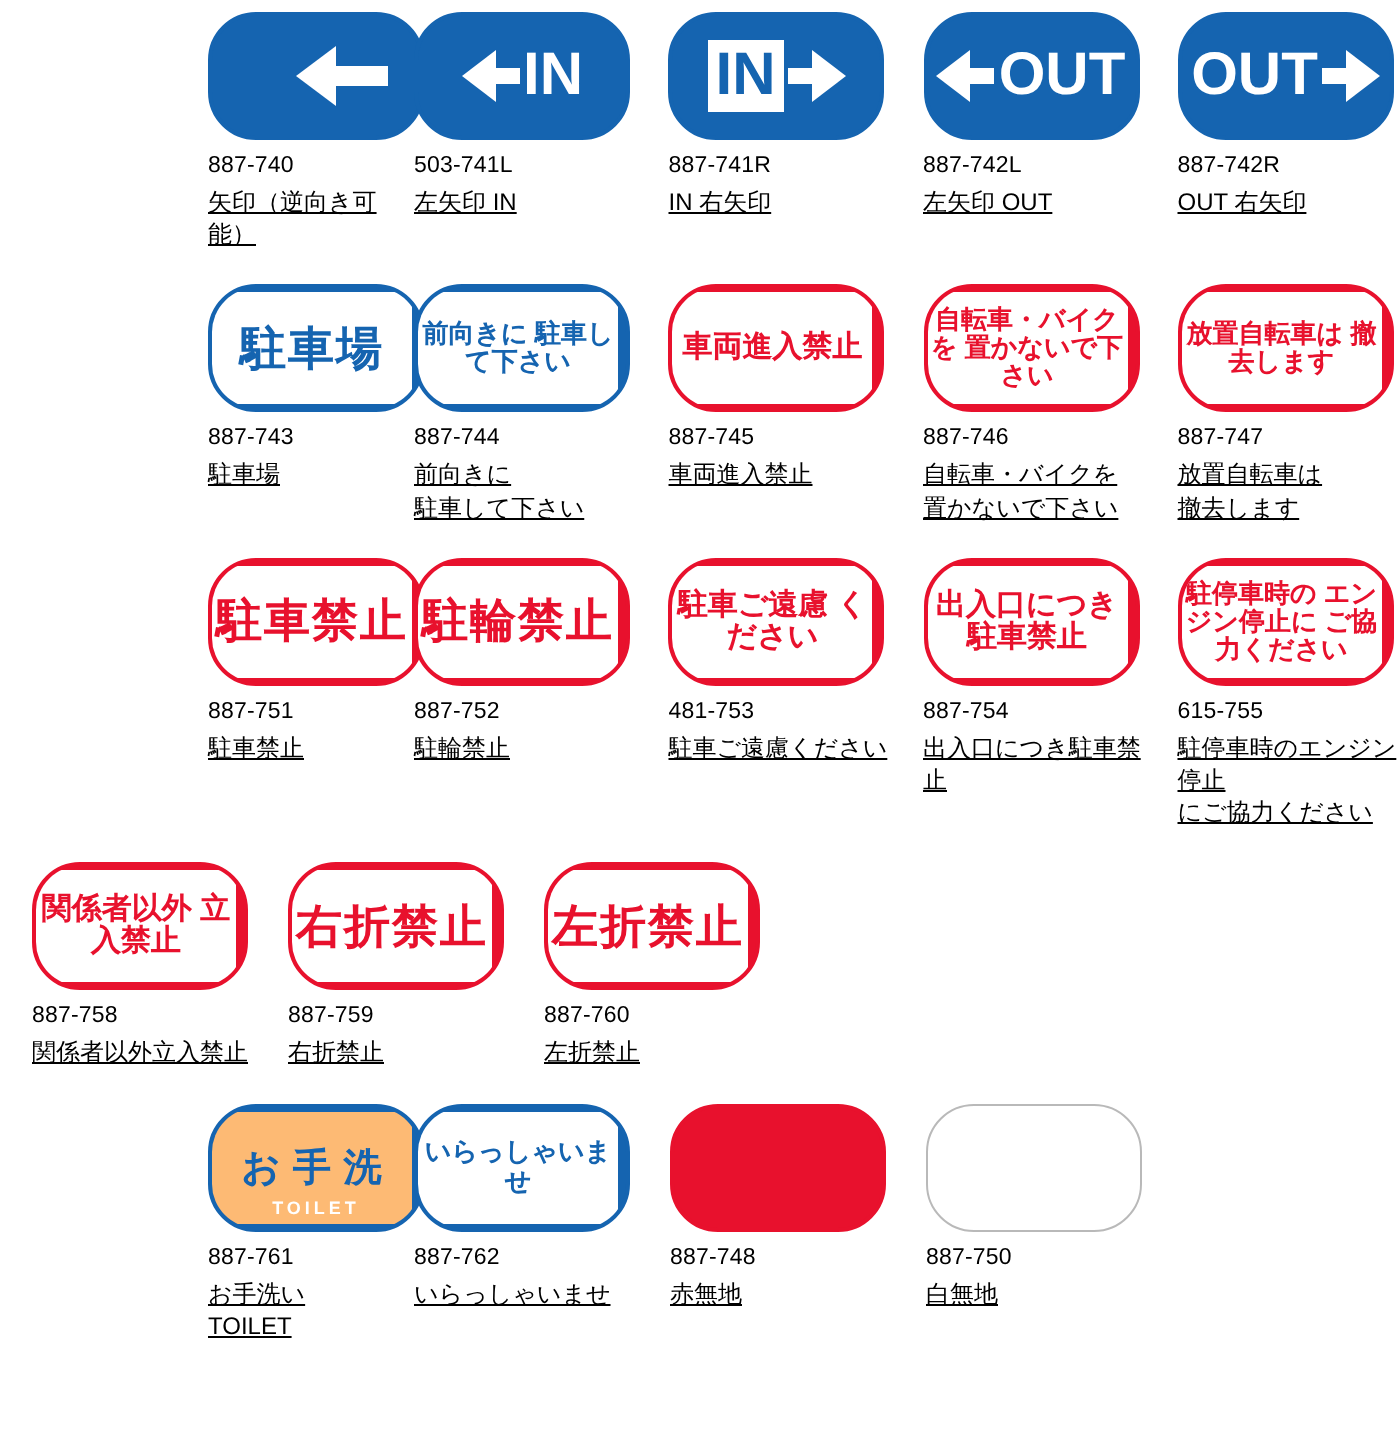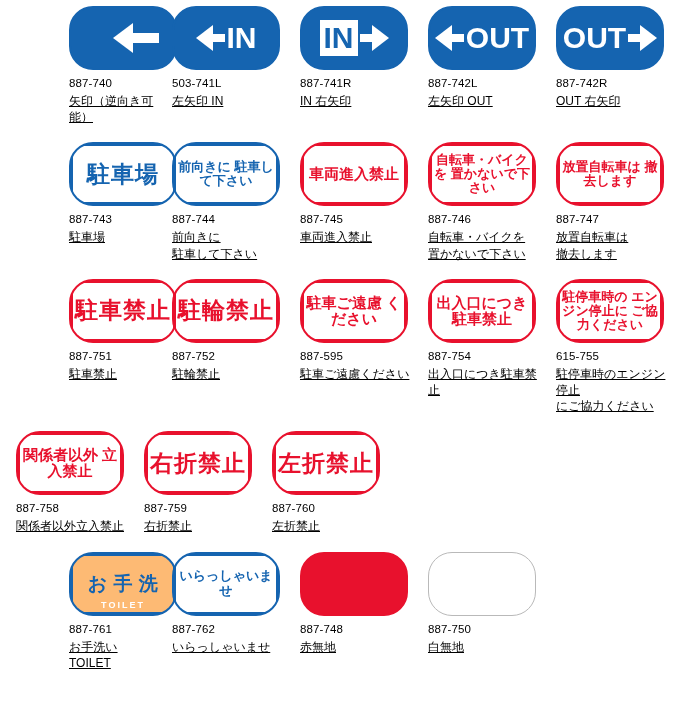--- a/index.html
+++ b/index.html
@@ -24,28 +24,27 @@
     display: flex;
     flex-direction: row;
     align-items: flex-start;
   }
   .cell {
     width: 128px;
     margin-right: 0px;
     box-sizing: border-box;
     padding-left: 16px;
   }
-  .cell.first { padding-left: 69px; width: 156px; }
+  .cell.first { padding-left: 69px; width: 156px; margin-left: 35px; }
   .sign {
     width: 108px;
     height: 64px;
     box-sizing: border-box;
     display: flex;
     align-items: center;
-    justify-content: center;
     text-align: center;
     overflow: hidden;
     position: relative;
     border-radius: 24px;
   }
   .sign.blue { background: #1564b0; border: 2px solid #1564b0; }
   .sign.red  { background: #e8112d; border: 2px solid #e8112d; }
   .sign.white{ background: #ffffff; border: 1px solid #b9b9b9; }
   .inner {
     background: #fff;
@@ -273,21 +272,21 @@
         <div class="inner jp-xl txt-red">駐輪禁止</div>
       </div>
       <div class="code">887-752</div>
       <div class="desc">駐輪禁止</div>
     </div>
     <div class="cell">
       <div class="sign red">
         <div class="inner jp-md txt-red">駐車ご遠慮
 ください</div>
       </div>
-      <div class="code">887-595</div>
+      <div class="code">481-753</div>
       <div class="desc">駐車ご遠慮ください</div>
     </div>
     <div class="cell">
       <div class="sign red">
         <div class="inner jp-md txt-red">出入口につき
 駐車禁止</div>
       </div>
       <div class="code">887-754</div>
       <div class="desc">出入口につき駐車禁止</div>
     </div>

